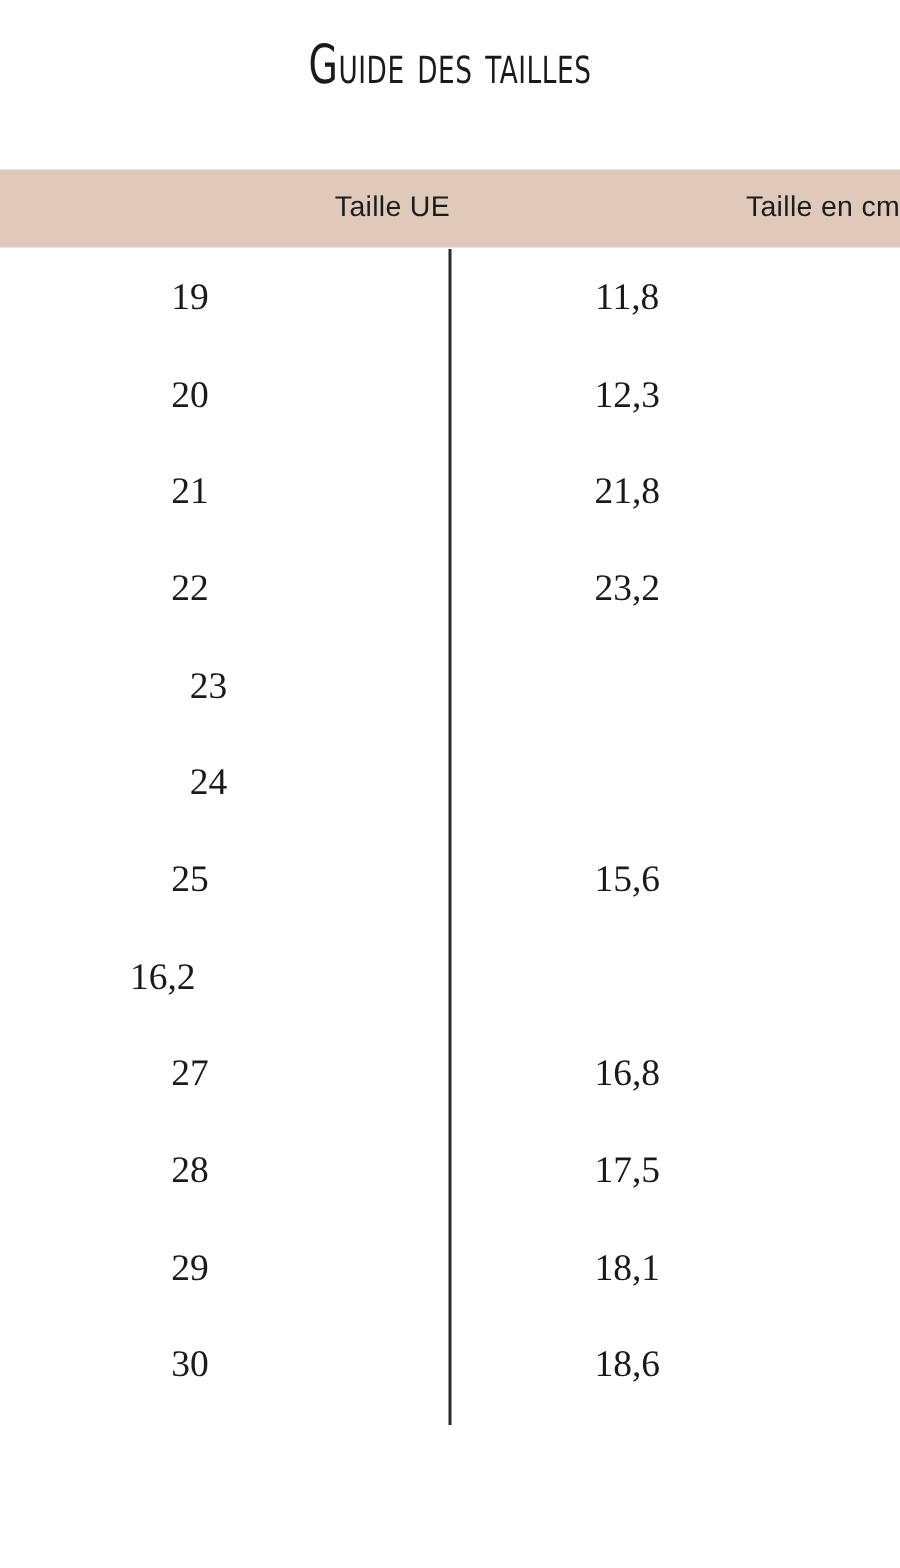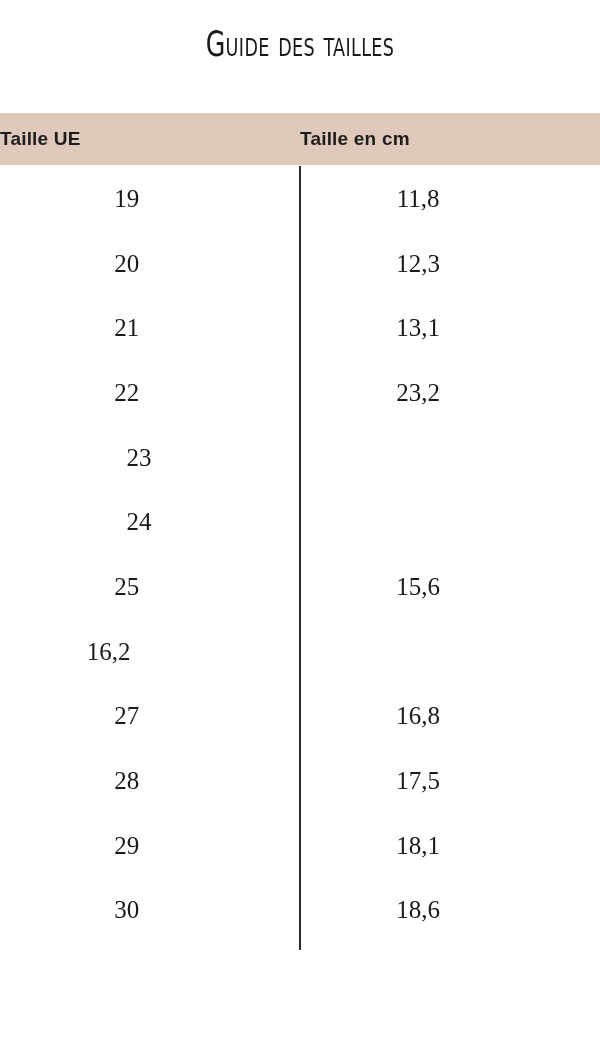--- a/index.html
+++ b/index.html
@@ -49,22 +49,22 @@
     width: 600px;
     height: 52px;
     background: #dfc9ba;
     display: flex;
     align-items: center;
   }
   .header-cell {
     font-family: "Liberation Sans", sans-serif;
     font-size: 19px;
     color: #1d1d1d;
-    text-align: left;
-    font-weight: 700;
+    text-align: right;
+    font-weight: 400;
     letter-spacing: 0.2px;
   }
   .header-cell.col-ue { width: 300px; }
   .header-cell.col-cm { width: 300px; }
 
   
   .divider {
     position: absolute;
     left: 299px;
     top: 166px;
@@ -121,21 +121,21 @@
       <div class="row">
         <div class="cell col-ue">19</div>
         <div class="cell col-cm">11,8</div>
       </div>
       <div class="row">
         <div class="cell col-ue">20</div>
         <div class="cell col-cm">12,3</div>
       </div>
       <div class="row">
         <div class="cell col-ue">21</div>
-        <div class="cell col-cm">13,1</div>
+        <div class="cell col-cm">21,8</div>
       </div>
       <div class="row">
         <div class="cell col-ue">22</div>
         <div class="cell col-cm">23,2</div>
       </div>
       <div class="row">
         <div class="cell col-ue">23</div>
       </div>
       <div class="row">
         <div class="cell col-ue">24</div>

